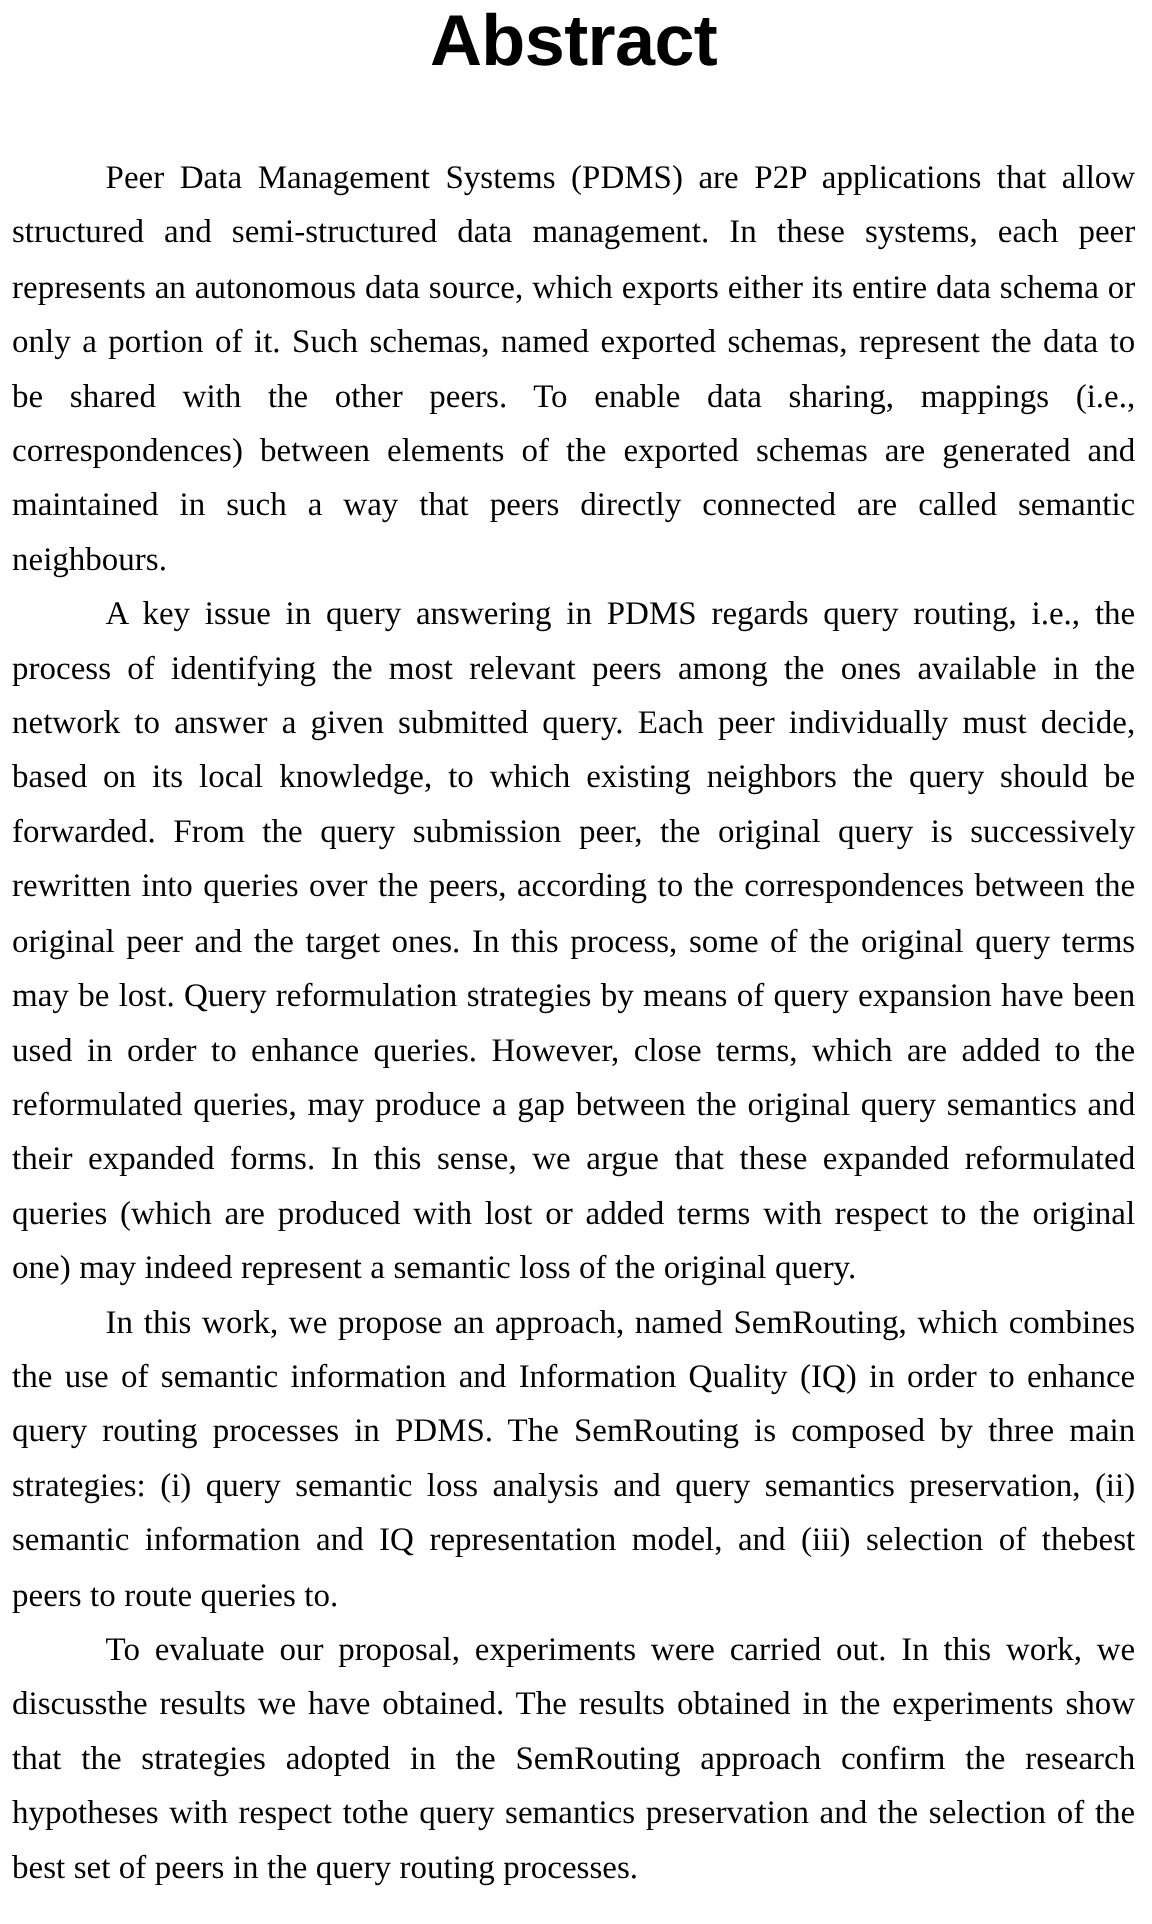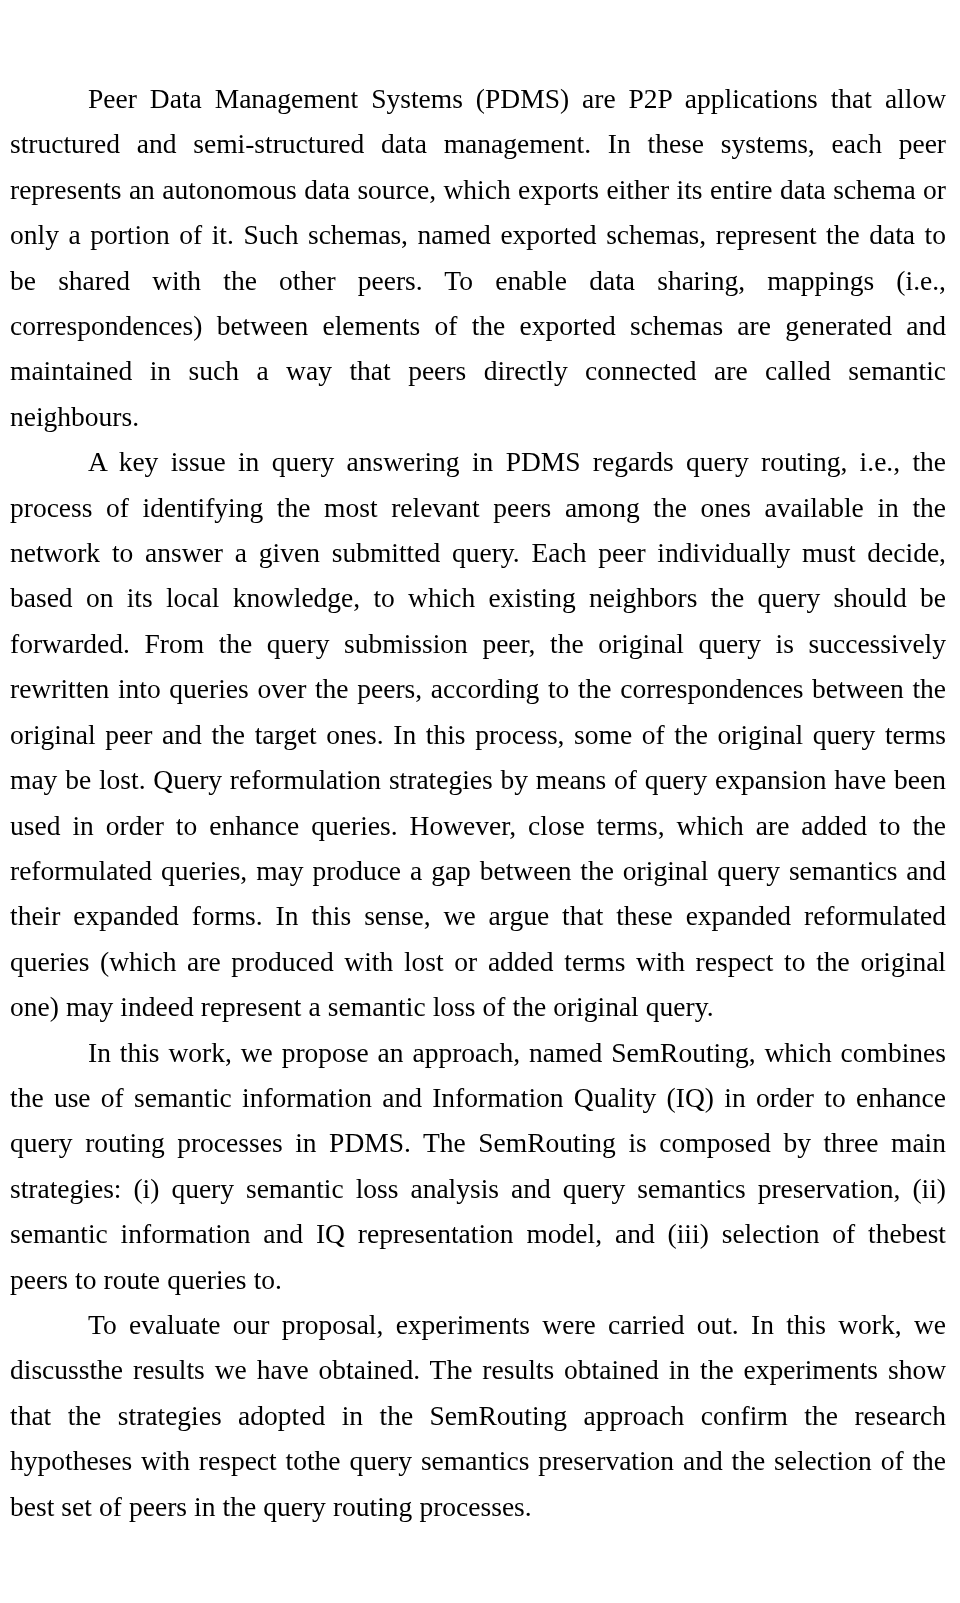--- a/index.html
+++ b/index.html
@@ -26,21 +26,21 @@
     font-family: "Liberation Sans", "DejaVu Sans", sans-serif;
     font-weight: bold;
     font-size: 60px;
     line-height: 1.05;
     text-align: center;
     letter-spacing: -0.5px;
     margin: 0;
     padding-top: 2px;
   }
   .abstract-body {
-    margin-top: 76px;
+    margin-top: 60px;
   }
   p.para {
     margin: 0;
     font-size: 27.5px;
     line-height: 45.4px;
     text-align: justify;
     text-justify: inter-word;
     text-indent: 78px;
     -webkit-hyphens: none;
     hyphens: none;
@@ -54,20 +54,21 @@
     display: inline-block;
     width: 100%;
   }
   .para.no-stretch::after { display: none; }
 </style>
 </head>
 <body>
 
 <div class="page">
 
+  <h1 class="page-title">Abstract</h1>
 
   <div class="abstract-body">
 
     <p class="para no-stretch">Peer Data Management Systems (PDMS) are P2P applications that allow structured and semi-structured data management. In these systems, each peer represents an autonomous data source, which exports either its entire data schema or only a portion of it. Such schemas, named exported schemas, represent the data to be shared with the other peers. To enable data sharing, mappings (i.e., correspondences) between elements of the exported schemas are generated and maintained in such a way that peers directly connected are called semantic neighbours.</p>
 
     <p class="para no-stretch">A key issue in query answering in PDMS regards query routing, i.e., the process of identifying the most relevant peers among the ones available in the network to answer a given submitted query. Each peer individually must decide, based on its local knowledge, to which existing neighbors the query should be forwarded. From the query submission peer, the original query is successively rewritten into queries over the peers, according to the correspondences between the original peer and the target ones. In this process, some of the original query terms may be lost. Query reformulation strategies by means of query expansion have been used in order to enhance queries. However, close terms, which are added to the reformulated queries, may produce a gap between the original query semantics and their expanded forms. In this sense, we argue that these expanded reformulated queries (which are produced with lost or added terms with respect to the original one) may indeed represent a semantic loss of the original query.</p>
 
     <p class="para no-stretch"><span>In this work, we propose an approach, named </span><span class="italic">SemRouting</span><span>, which combines the use of semantic information and Information Quality (IQ) in order to enhance query routing processes in PDMS. The </span><span class="italic">SemRouting</span><span> is composed by three main strategies: (i) query semantic loss analysis and query semantics preservation, (ii) semantic information and IQ representation model, and (iii) selection of thebest peers to route queries to.</span></p>
 
     <p class="para no-stretch">To evaluate our proposal, experiments were carried out. In this work, we discussthe results we have obtained. The results obtained in the experiments show that the strategies adopted in the SemRouting approach confirm the research hypotheses with respect tothe query semantics preservation and the selection of the best set of peers in the query routing processes.</p>

